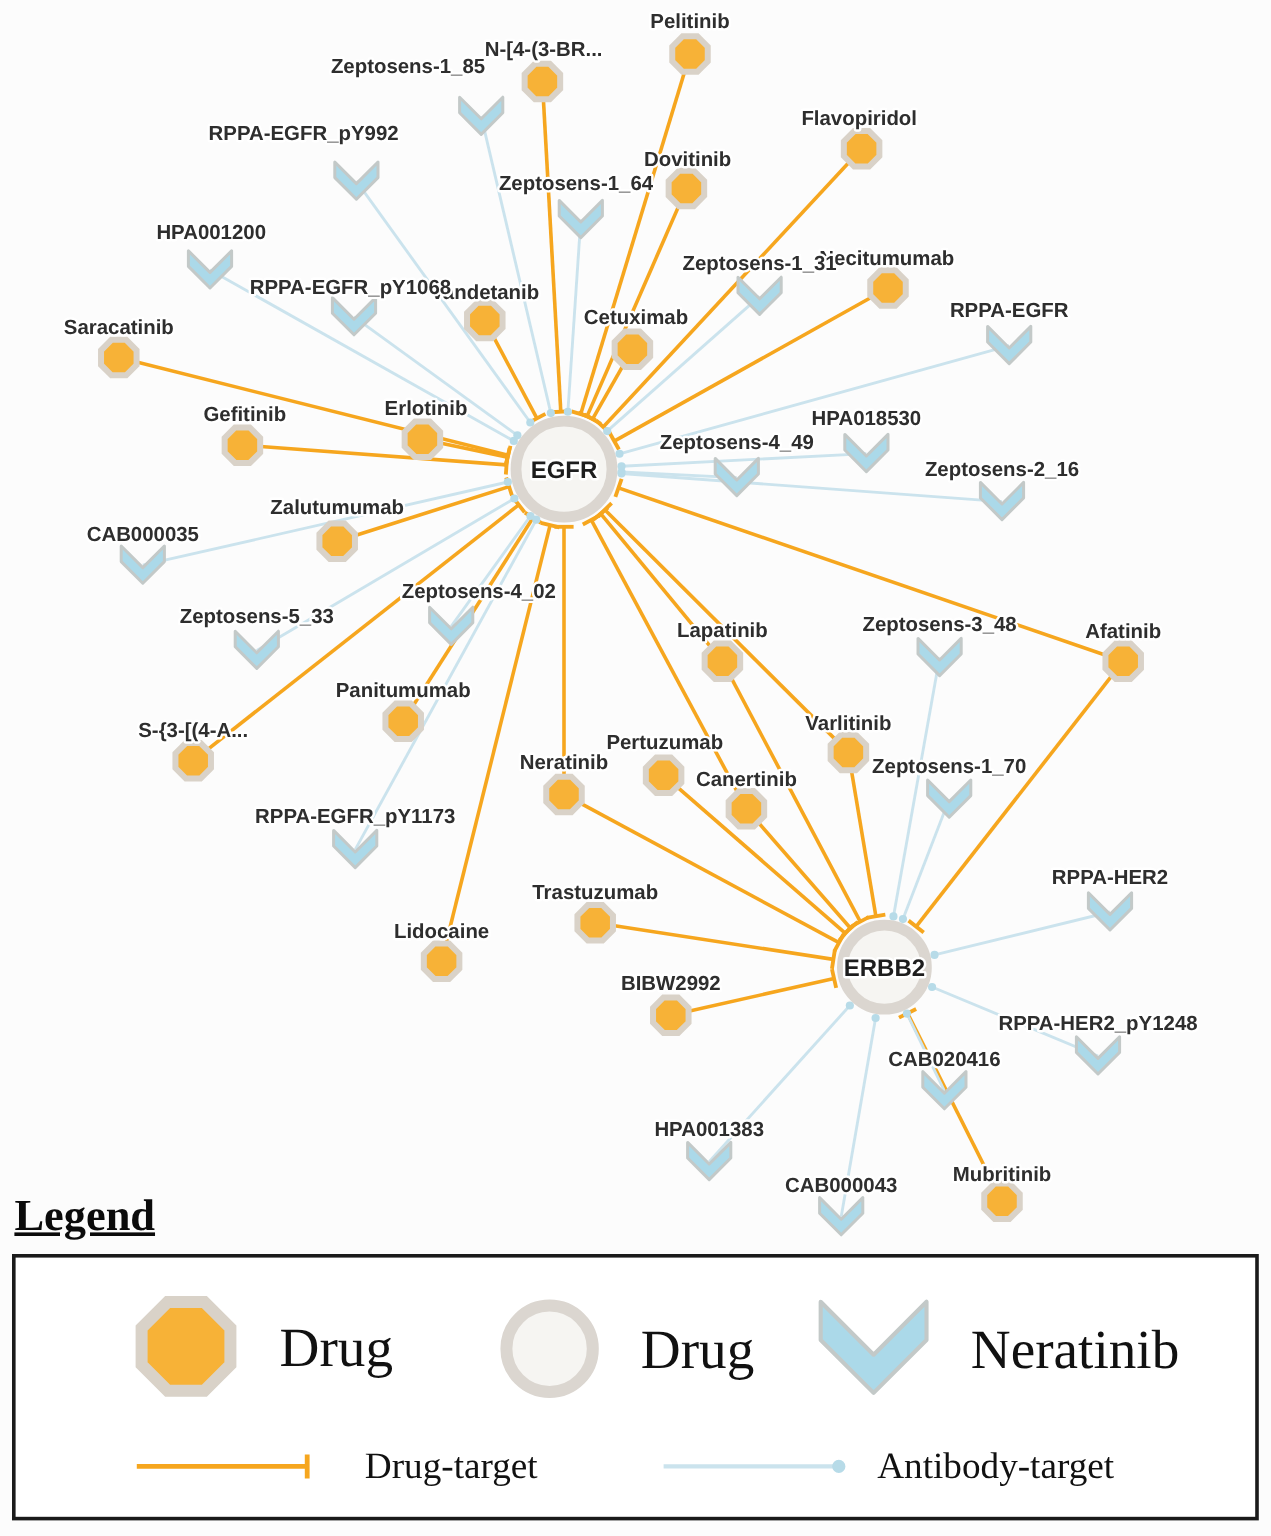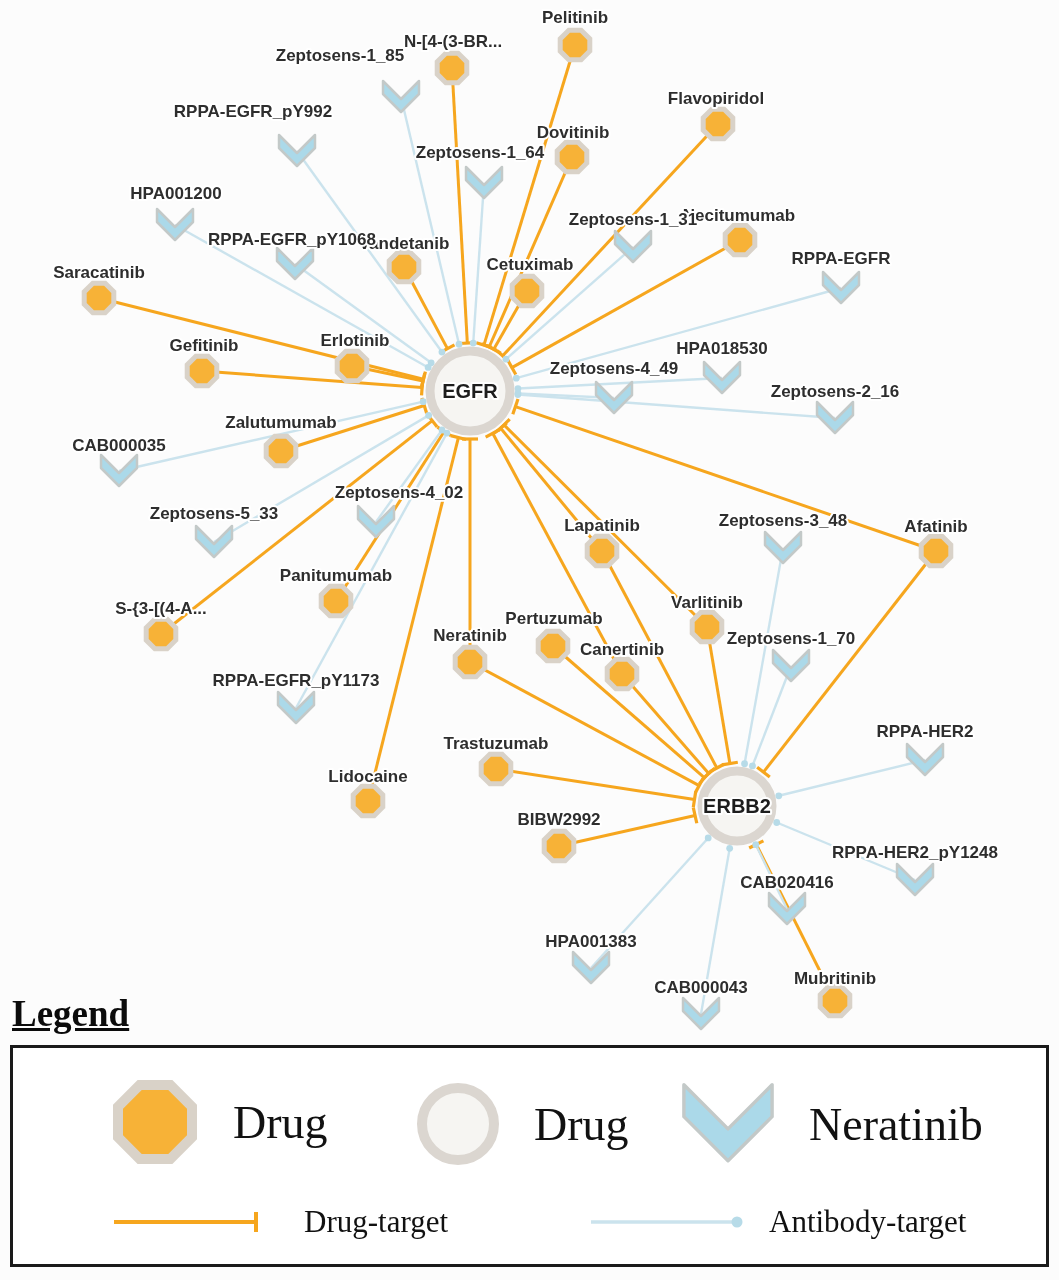--- a/index.html
+++ b/index.html
@@ -7,21 +7,21 @@
   #graph{position:absolute;left:0;top:0;}
   .node-label{font:700 17px "Liberation Sans",sans-serif;fill:#2E2E2E;stroke:#FFFFFF;stroke-width:4px;paint-order:stroke;stroke-linejoin:round;}
   .gene-label{font:700 20px "Liberation Sans",sans-serif;fill:#1D1D1D;stroke:#FFFFFF;stroke-width:4px;paint-order:stroke;stroke-linejoin:round;}
   .legend-title{position:absolute;left:12px;top:992px;font:700 37px "Liberation Serif",serif;color:#0B0B0B;text-decoration:underline;}
   .legend-box{position:absolute;left:10px;top:1045px;width:1033px;height:216px;border:3px solid #1A1A1A;background:#FFFFFF;}
   .li{position:absolute;display:flex;align-items:center;gap:26px;}
   .li-drug{left:90px;top:22px;}
   .li-gene{left:395px;top:26px;}
   .li-antibody{left:660px;top:26px;}
   .le-drug{left:95px;top:156px;gap:26px;}
-  .le-ab{left:572px;top:156px;gap:14px;}
+  .le-ab{left:534px;top:156px;gap:14px;}
   .big{font:400 46px "Liberation Serif",serif;color:#111;}
   .med{font:400 31px "Liberation Serif",serif;color:#111;}
 </style>
 </head>
 <body>
 
 <div id="stage">
 
   <svg id="graph" width="1059" height="1280" viewBox="0 0 1059 1280">
       <defs>

